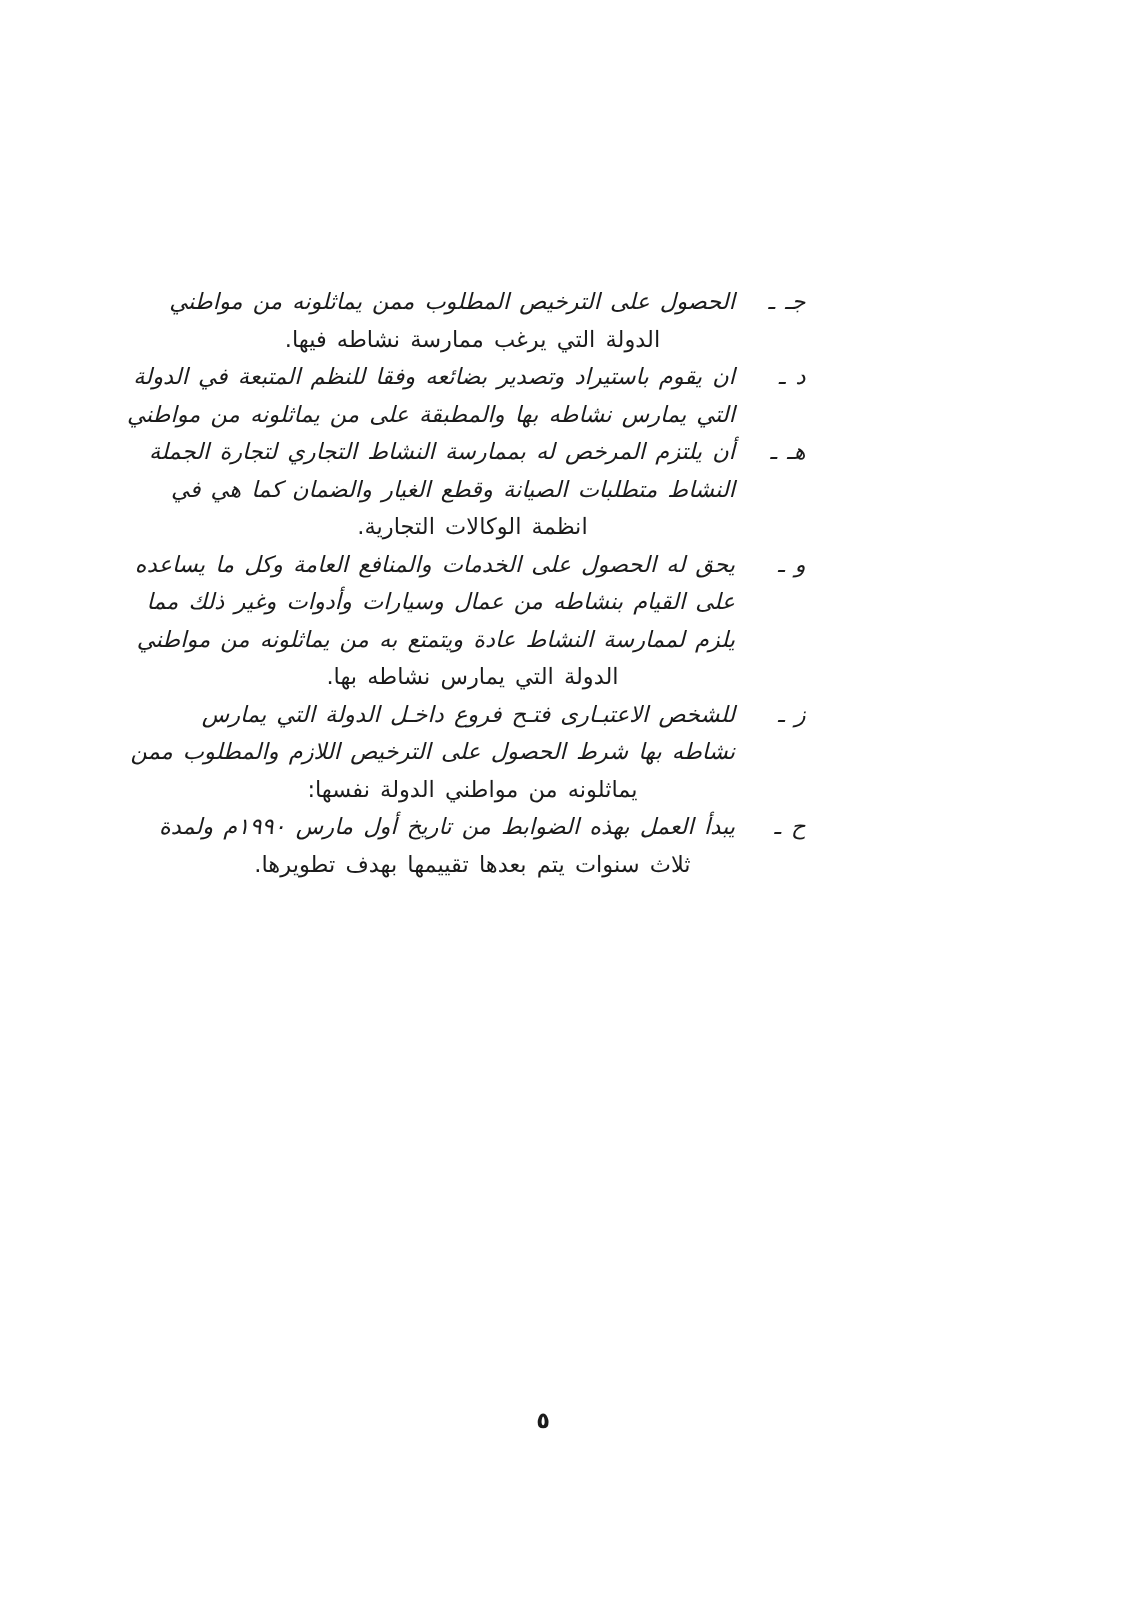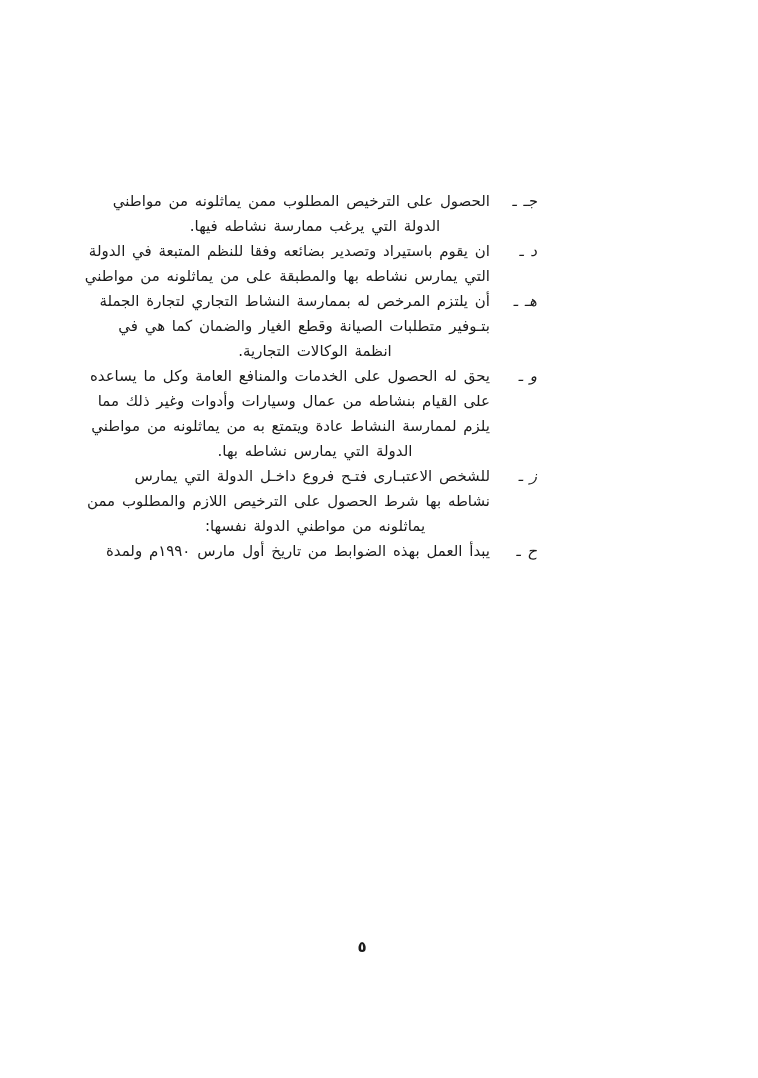--- a/index.html
+++ b/index.html
@@ -43,20 +43,21 @@
   }
   .line {
     line-height: 25px;
     white-space: nowrap;
     height: 25px;
   }
   
   .line.fill {
     text-align: justify;
     text-align-last: justify;
+    font-style: italic;
   }
   
   .line.last {
     text-align: center;
   }
   .page-number {
     position: absolute;
     top: 938px;
     left: 352px;
     width: 20px;
@@ -81,21 +82,21 @@
 
     <div class="item">
       <span class="marker">د ـ</span>
       <div class="line fill">ان يقوم باستيراد وتصدير بضائعه وفقا للنظم المتبعة في الدولة</div>
       <div class="line fill">التي يمارس نشاطه بها والمطبقة على من يماثلونه من مواطني</div>
     </div>
 
     <div class="item">
       <span class="marker">هـ ـ</span>
       <div class="line fill">أن يلتزم المرخص له بممارسة النشاط التجاري لتجارة الجملة</div>
-      <div class="line fill">بتـوفير متطلبات الصيانة وقطع الغيار والضمان كما هي في</div>
+      <div class="line fill">النشاط متطلبات الصيانة وقطع الغيار والضمان كما هي في</div>
       <div class="line last">انظمة الوكالات التجارية.</div>
     </div>
 
     <div class="item">
       <span class="marker">و ـ</span>
       <div class="line fill">يحق له الحصول على الخدمات والمنافع العامة وكل ما يساعده</div>
       <div class="line fill">على القيام بنشاطه من عمال وسيارات وأدوات وغير ذلك مما</div>
       <div class="line fill">يلزم لممارسة النشاط عادة ويتمتع به من يماثلونه من مواطني</div>
       <div class="line last">الدولة التي يمارس نشاطه بها.</div>
     </div>
@@ -103,19 +104,20 @@
     <div class="item">
       <span class="marker">ز ـ</span>
       <div class="line fill">للشخص الاعتبـارى فتـح فروع داخـل الدولة التي يمارس</div>
       <div class="line fill">نشاطه بها شرط الحصول على الترخيص اللازم والمطلوب ممن</div>
       <div class="line last">يماثلونه من مواطني الدولة نفسها:</div>
     </div>
 
     <div class="item">
       <span class="marker">ح ـ</span>
       <div class="line fill">يبدأ العمل بهذه الضوابط من تاريخ أول مارس ١٩٩٠م ولمدة</div>
+      <div class="line last">ثلاث سنوات يتم بعدها تقييمها بهدف تطويرها.</div>
     </div>
 
   </div>
 
   <div class="page-number">٥</div>
 
 </div>
 
 </body></html>

